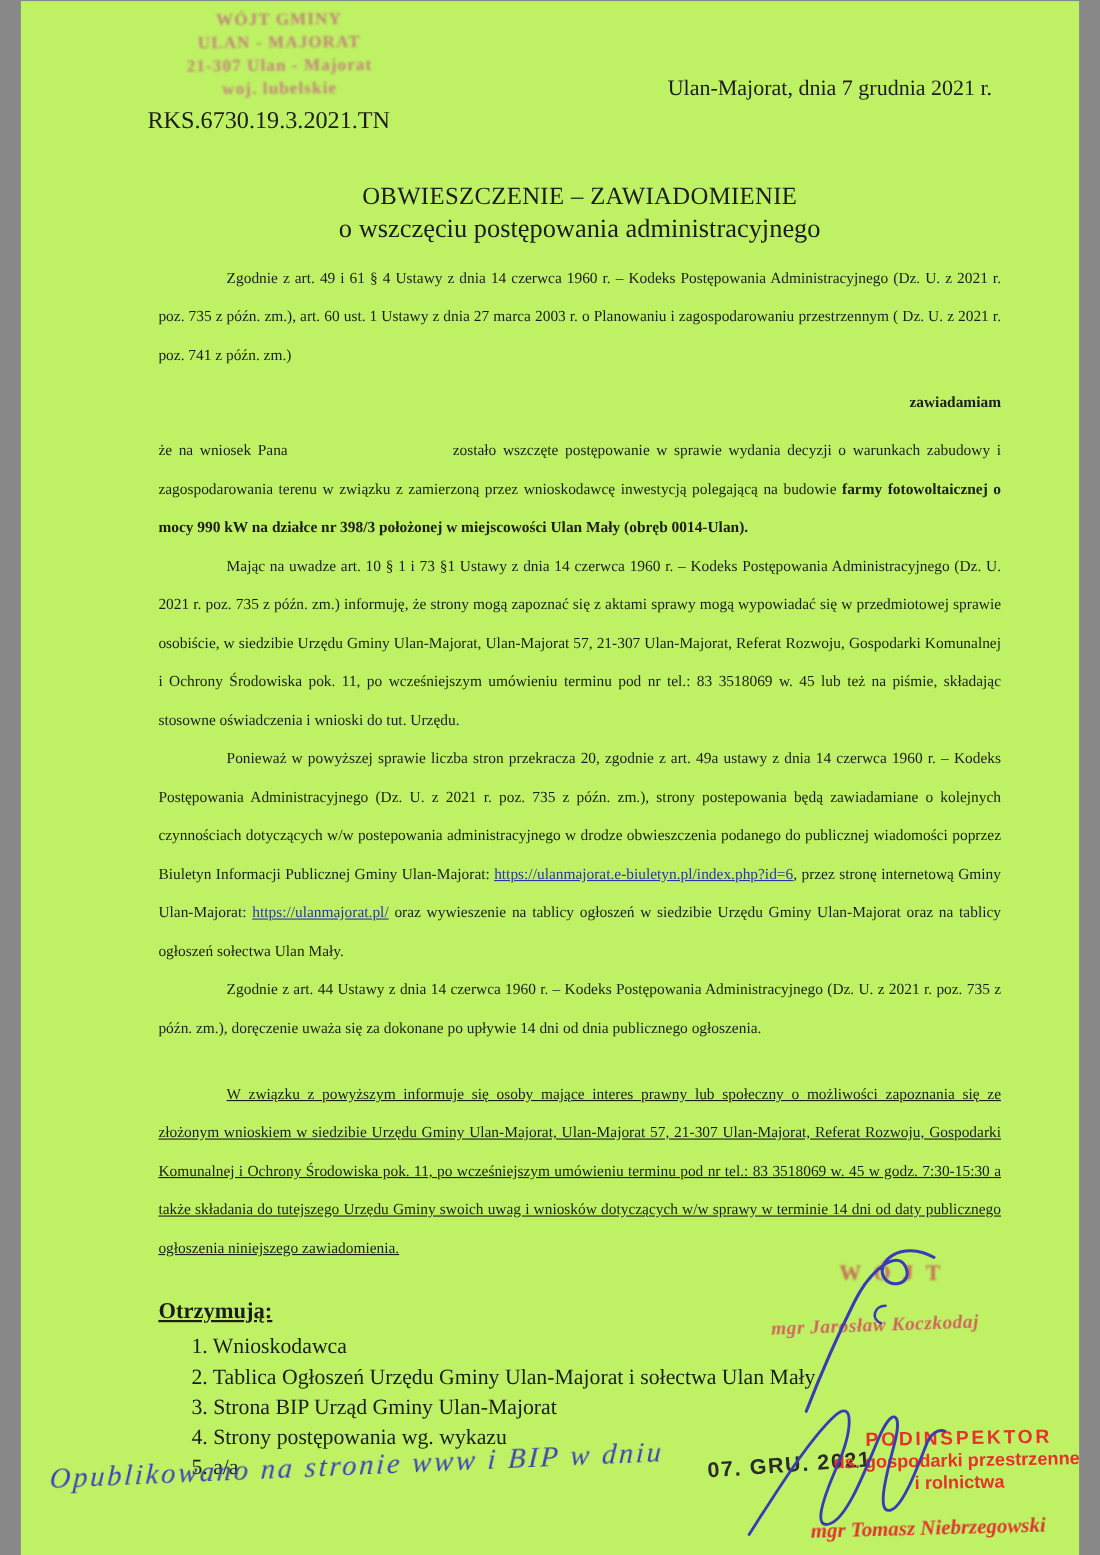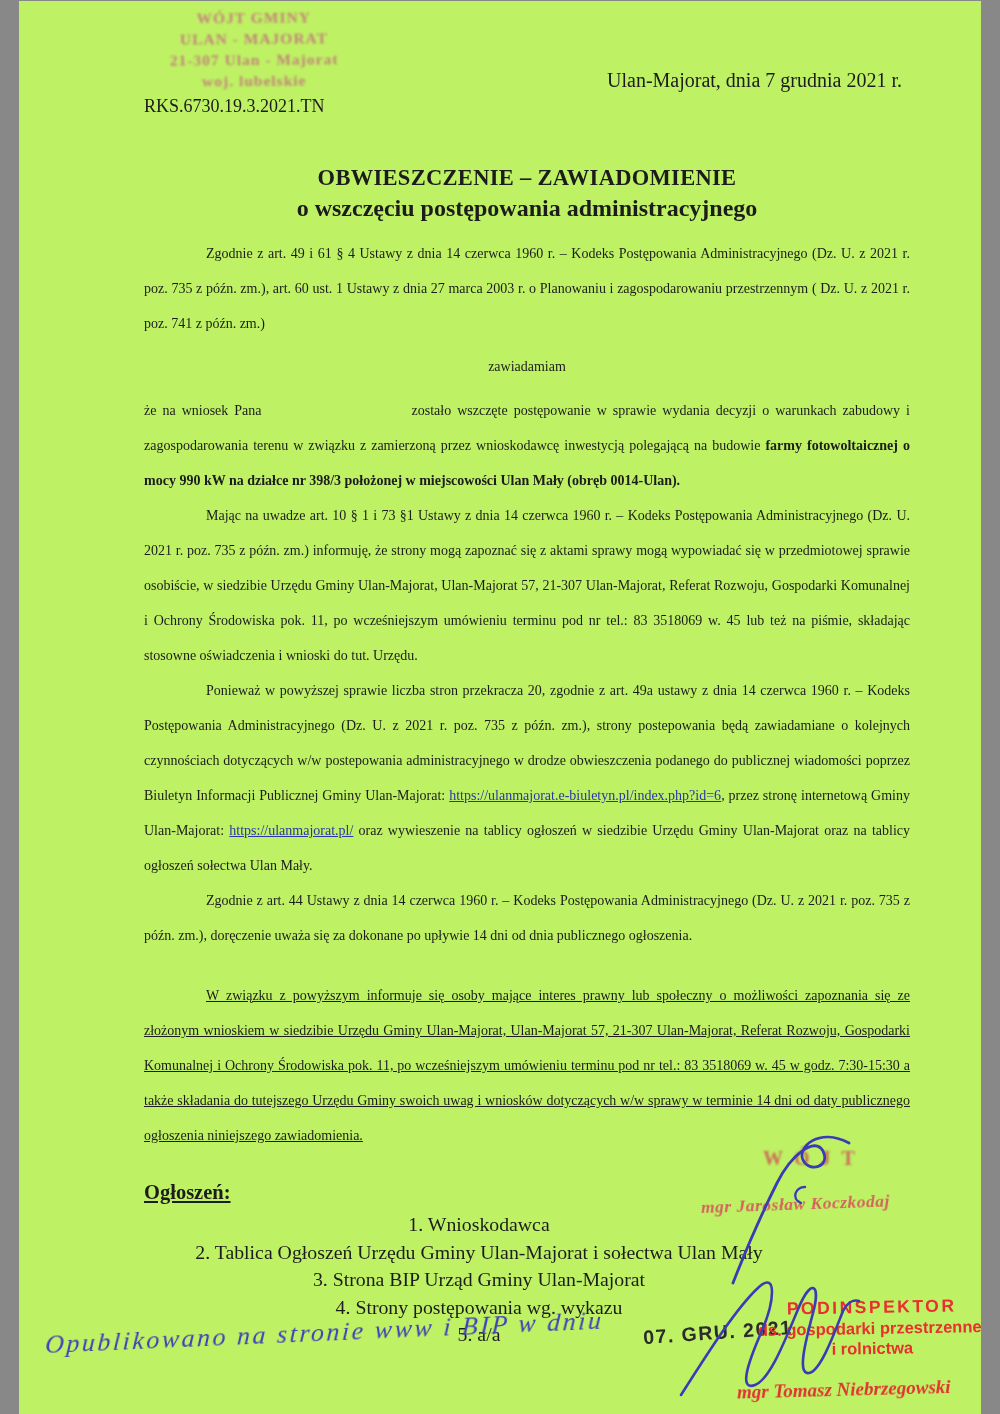--- a/index.html
+++ b/index.html
@@ -22,52 +22,52 @@
     filter:blur(1.1px);
     opacity:.85;
     transform:rotate(-.5deg);
     letter-spacing:1px;
   }
   .date-line{
     position:absolute;left:588px;top:68px;
     font-size:20px;
   }
   .ref-number{
-    position:absolute;left:125px;top:95px;
-    font-size:18px;
+    position:absolute;left:115px;top:95px;
+    font-size:22px;
   }
   .doc-title{
     position:absolute;left:125px;top:162px;width:766px;
-    text-align:center;font-weight:bold;
+    text-align:center;font-weight:normal;
   }
   .doc-title .t1{font-size:22.5px;line-height:30px;letter-spacing:.3px;}
   .doc-title .t2{font-size:24px;line-height:30px;}
   
   .body-text{
     position:absolute;left:125px;top:235px;width:766px;
     font-size:14px;line-height:35px;
     text-align:justify;
   }
   .body-text p{margin:0;}
   .indent{text-indent:62px;}
-  .center-bold{text-align:center;font-weight:normal;margin:8px 0 9px 0 !important;}
+  .center-bold{text-align:right;font-weight:bold;margin:8px 0 9px 0 !important;}
   .gap{display:inline-block;width:150px;}
   b{font-weight:bold;}
   .doc-link{color:#2a35a6;text-decoration:underline;cursor:pointer;}
   .space-before{margin-top:25px !important;text-decoration:underline;}
   
   .distribution{
     position:absolute;left:125px;top:1180px;width:640px;
     font-size:20px;
   }
   .dist-heading{
     font-weight:bold;text-decoration:underline;
     font-size:20.5px;margin-bottom:7px;
   }
-  .dist-list{counter-reset:item;text-align:center;}
+  .dist-list{counter-reset:item;}
   .dist-item{
     counter-increment:item;
     padding-left:30px;line-height:27.6px;
     font-size:19.8px;
   }
   .dist-item::before{content:counter(item) ". ";}
   
   .wojt-stamp-title{
     position:absolute;left:744px;top:1146px;
     color:#cf4a55;font-weight:bold;font-size:20px;
@@ -147,21 +147,21 @@
     <p class="indent">Zgodnie z art. 49 i 61 § 4 Ustawy z dnia 14 czerwca 1960 r. – Kodeks Postępowania Administracyjnego (Dz. U. z 2021 r. poz. 735 z późn. zm.), art. 60 ust. 1 Ustawy z dnia 27 marca 2003 r. o Planowaniu i zagospodarowaniu przestrzennym ( Dz. U. z 2021 r. poz. 741 z późn. zm.)</p>
     <p class="center-bold">zawiadamiam</p>
     <p><span>że na wniosek Pana</span><span class="gap"></span><span>zostało wszczęte postępowanie w sprawie wydania decyzji o warunkach zabudowy i zagospodarowania terenu w związku z zamierzoną przez wnioskodawcę inwestycją polegającą na budowie </span><b>farmy fotowoltaicznej o mocy 990 kW na działce nr 398/3 położonej w miejscowości Ulan Mały (obręb 0014-Ulan).</b></p>
     <p class="indent">Mając na uwadze art. 10 § 1 i 73 §1 Ustawy z dnia 14 czerwca 1960 r. – Kodeks Postępowania Administracyjnego (Dz. U. 2021 r. poz. 735 z późn. zm.) informuję, że strony mogą zapoznać się z aktami sprawy mogą wypowiadać się w przedmiotowej sprawie osobiście, w siedzibie Urzędu Gminy Ulan-Majorat, Ulan-Majorat 57, 21-307 Ulan-Majorat, Referat Rozwoju, Gospodarki Komunalnej i Ochrony Środowiska pok. 11, po wcześniejszym umówieniu terminu pod nr tel.: 83 3518069 w. 45 lub też na piśmie, składając stosowne oświadczenia i wnioski do tut. Urzędu.</p>
     <p class="indent"><span>Ponieważ w powyższej sprawie liczba stron przekracza 20, zgodnie z art. 49a ustawy z dnia 14 czerwca 1960 r. – Kodeks Postępowania Administracyjnego (Dz. U. z 2021 r. poz. 735 z późn. zm.), strony postepowania będą zawiadamiane o kolejnych czynnościach dotyczących w/w postepowania administracyjnego w drodze obwieszczenia podanego do publicznej wiadomości poprzez Biuletyn Informacji Publicznej Gminy Ulan-Majorat: </span><a class="doc-link">https://ulanmajorat.e-biuletyn.pl/index.php?id=6</a><span>, przez stronę internetową Gminy Ulan-Majorat: </span><a class="doc-link">https://ulanmajorat.pl/</a><span> oraz wywieszenie na tablicy ogłoszeń w siedzibie Urzędu Gminy Ulan-Majorat oraz na tablicy ogłoszeń sołectwa Ulan Mały.</span></p>
     <p class="indent">Zgodnie z art. 44 Ustawy z dnia 14 czerwca 1960 r. – Kodeks Postępowania Administracyjnego (Dz. U. z 2021 r. poz. 735 z późn. zm.), doręczenie uważa się za dokonane po upływie 14 dni od dnia publicznego ogłoszenia.</p>
     <p class="indent space-before">W związku z powyższym informuje się osoby mające interes prawny lub społeczny o możliwości zapoznania się ze złożonym wnioskiem w siedzibie Urzędu Gminy Ulan-Majorat, Ulan-Majorat 57, 21-307 Ulan-Majorat, Referat Rozwoju, Gospodarki Komunalnej i Ochrony Środowiska pok. 11, po wcześniejszym umówieniu terminu pod nr tel.: 83 3518069 w. 45 w godz. 7:30-15:30 a także składania do tutejszego Urzędu Gminy swoich uwag i wniosków dotyczących w/w sprawy w terminie 14 dni od daty publicznego ogłoszenia niniejszego zawiadomienia.</p>
   </div>
 
   <div class="distribution">
-    <div class="dist-heading">Ogłoszeń:</div>
+    <div class="dist-heading">Otrzymują:</div>
     <div class="dist-list">
       <div class="dist-item">Wnioskodawca</div>
       <div class="dist-item">Tablica Ogłoszeń Urzędu Gminy Ulan-Majorat i sołectwa Ulan Mały</div>
       <div class="dist-item">Strona BIP Urząd Gminy Ulan-Majorat</div>
       <div class="dist-item">Strony postępowania wg. wykazu</div>
       <div class="dist-item">a/a</div>
     </div>
   </div>
 
   <div class="wojt-stamp-title">WÓJT</div>

